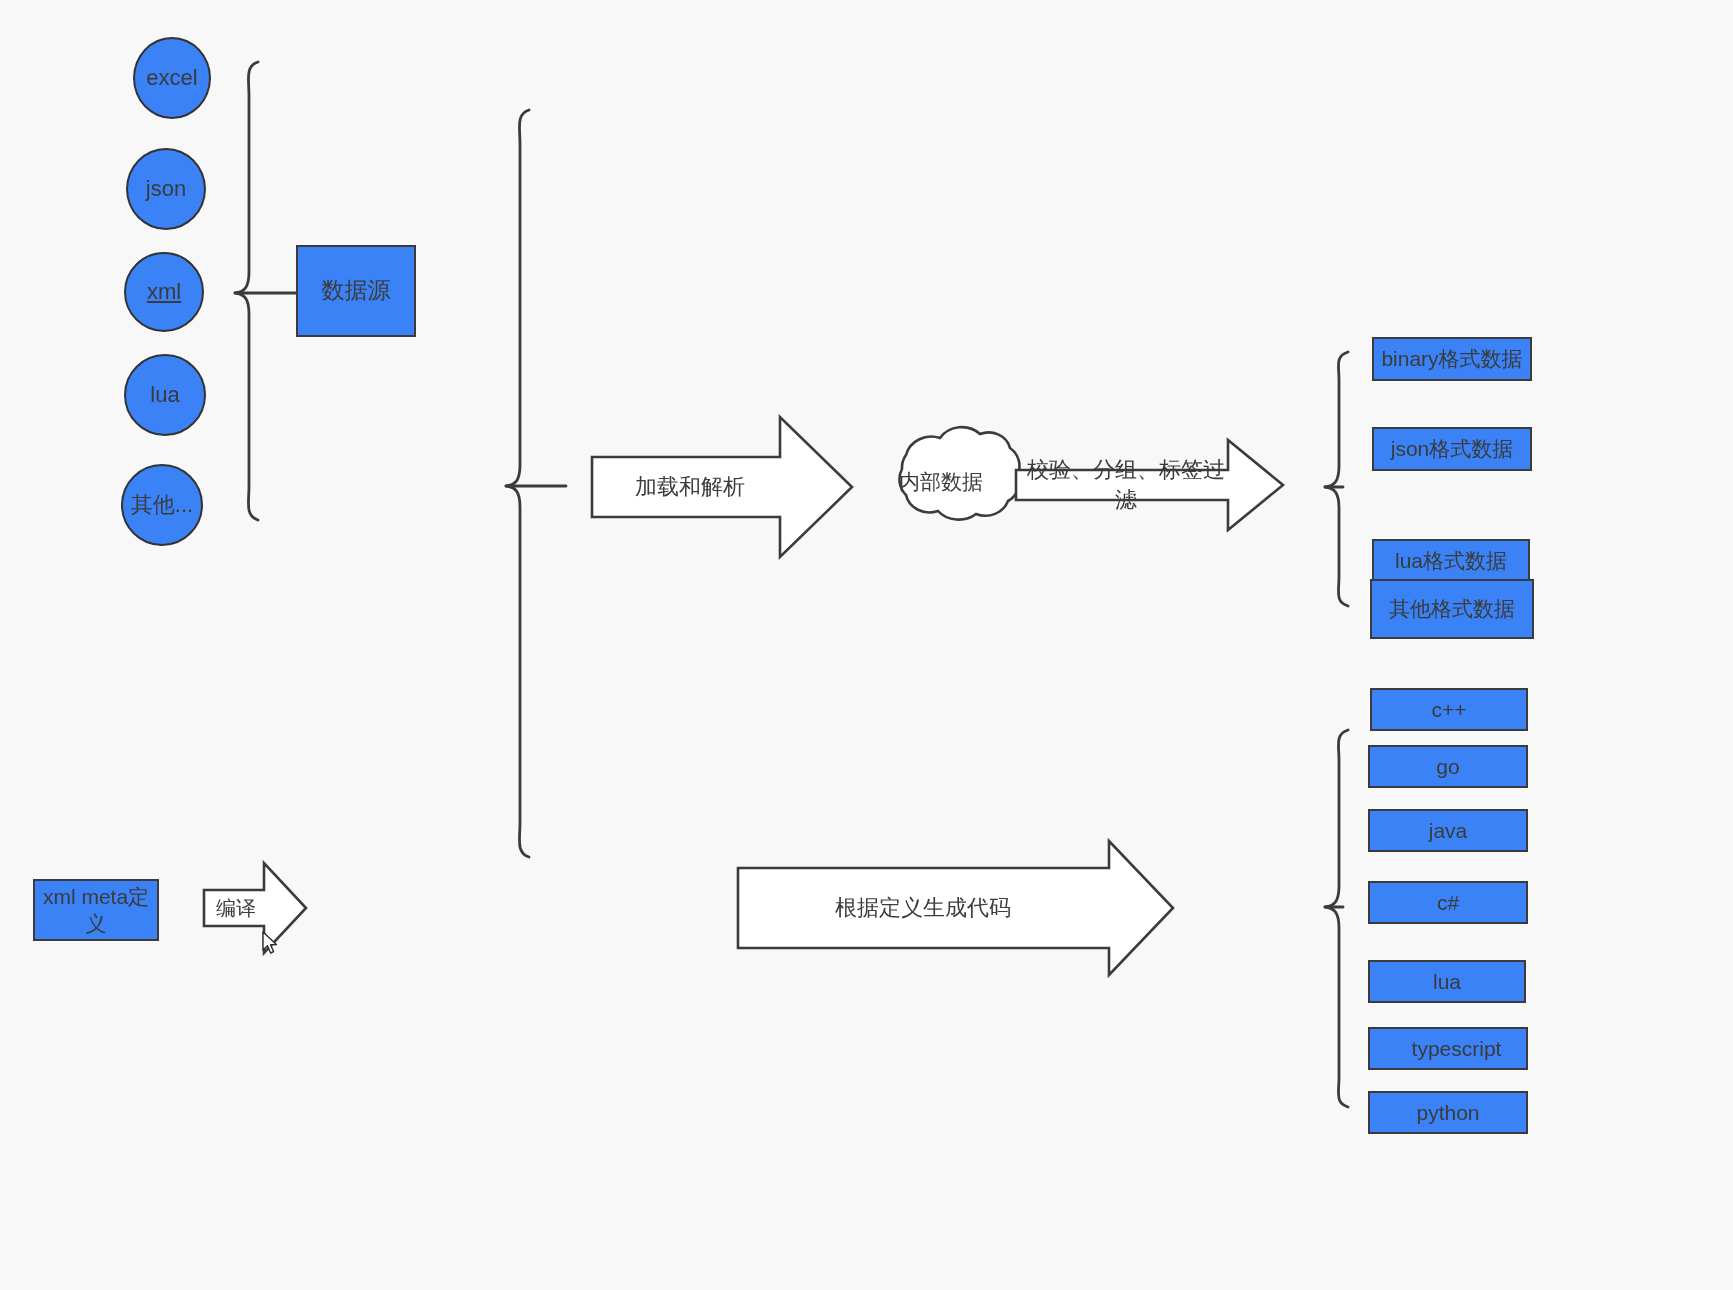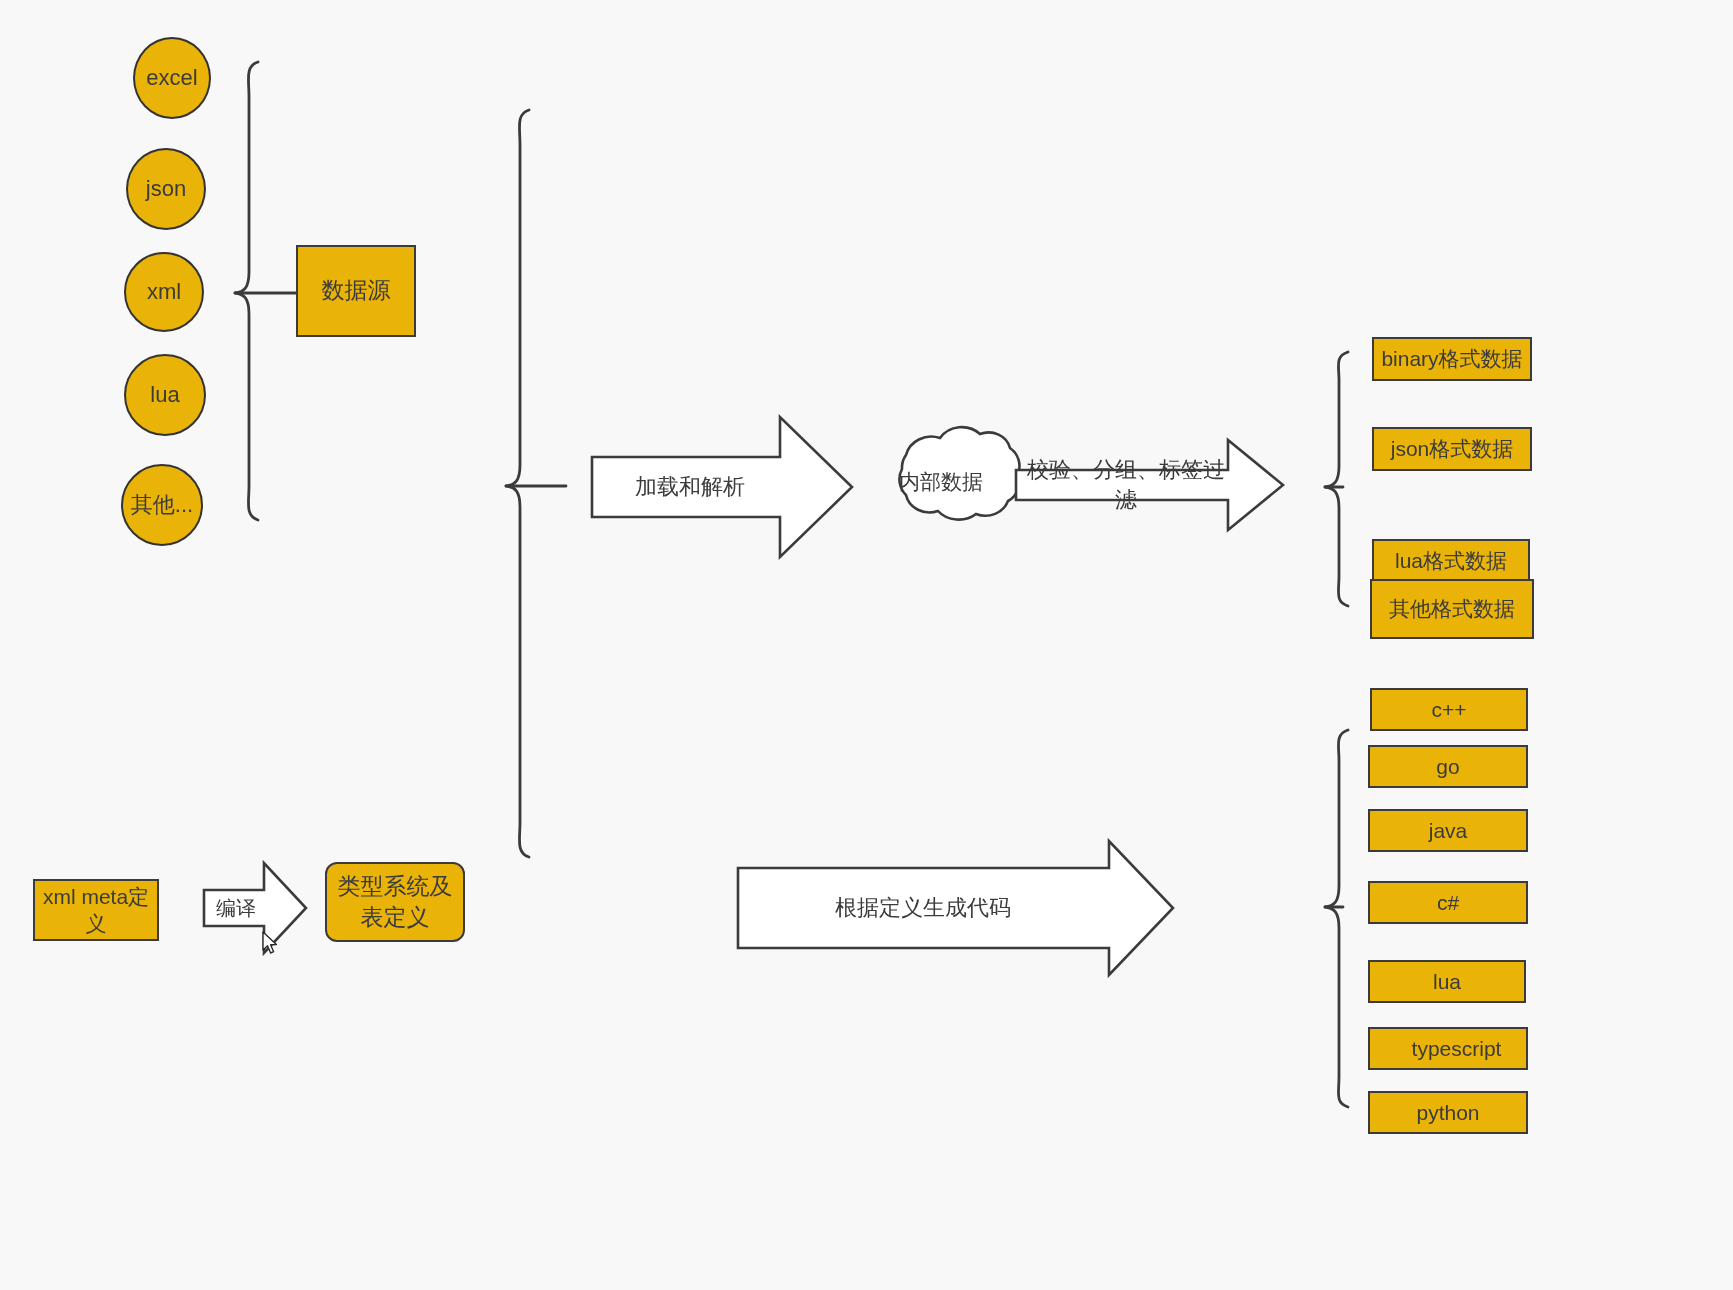--- a/index.html
+++ b/index.html
@@ -5,21 +5,21 @@
   html,body{margin:0;padding:0;}
   body{
     width:1733px;height:1290px;
     background:#f8f8f8;
     font-family:"Liberation Sans","DejaVu Sans",sans-serif;
     color:#3a3a3a;
     overflow:hidden;
     position:relative;
   }
   #canvas{position:absolute;left:0;top:0;width:1733px;height:1290px;}
-  .node{position:absolute;box-sizing:border-box;display:flex;align-items:center;justify-content:center;text-align:center;background:#eab308;color:#3b3b3b;}
+  .node{position:absolute;box-sizing:border-box;display:flex;align-items:center;justify-content:center;text-align:center;background:#3b82f6;color:#3b3b3b;}
 
   
   .ellipse{
     border:2.5px solid #333;
     border-radius:50%;
     font-size:22px;
     line-height:1.2;
   }
 
   
@@ -135,21 +135,21 @@
       <path class="stroke" d="M204,890 L264,890 L264,863 L306,908 L264,953 L264,926 L204,926 Z"></path>
     </g>
   </svg>
 
   <div class="node ellipse" style="left:133px;top:37px;width:78px;height:82px;">
     <span>excel</span>
   </div>
   <div class="node ellipse" style="left:126px;top:148px;width:80px;height:82px;">
     <span>json</span>
   </div>
-  <div class="node ellipse" style="left:124px;top:252px;width:80px;height:80px;">
+  <div class="node ellipse" style="left:124px;top:252px;width:80px;height:80px;text-decoration:underline;">
     <span>xml</span>
   </div>
   <div class="node ellipse" style="left:124px;top:354px;width:82px;height:82px;">
     <span>lua</span>
   </div>
   <div class="node ellipse" style="left:121px;top:464px;width:82px;height:82px;">
     <span>其他...</span>
   </div>
 
   <div class="node rect big" style="left:296px;top:245px;width:120px;height:92px;">
@@ -208,21 +208,18 @@
     <span>typescript</span>
   </div>
   <div class="node rect" style="left:1368px;top:1091px;width:160px;height:43px;">
     <span>python</span>
   </div>
 
   <div class="node rect" style="left:33px;top:879px;width:126px;height:62px;align-items:center;">
     <span>xml meta定义</span>
   </div>
 
-  <div class="node rrect" style="left:325px;top:862px;width:140px;height:80px;">
-    <span>类型系统及表定义</span>
-  </div>
 
   <svg class="cursor" style="left:262px;top:931px;width:20px;height:26px;" viewBox="0 0 20 26">
     <path d="M1,1 L1,19 L5.5,14.8 L8.6,22 L11.6,20.7 L8.6,13.8 L14.4,13.6 Z" fill="#ffffff" stroke="#2b2b2b" stroke-width="1.4" stroke-linejoin="round"></path>
   </svg>
 
 </div>
 
 </body></html>

